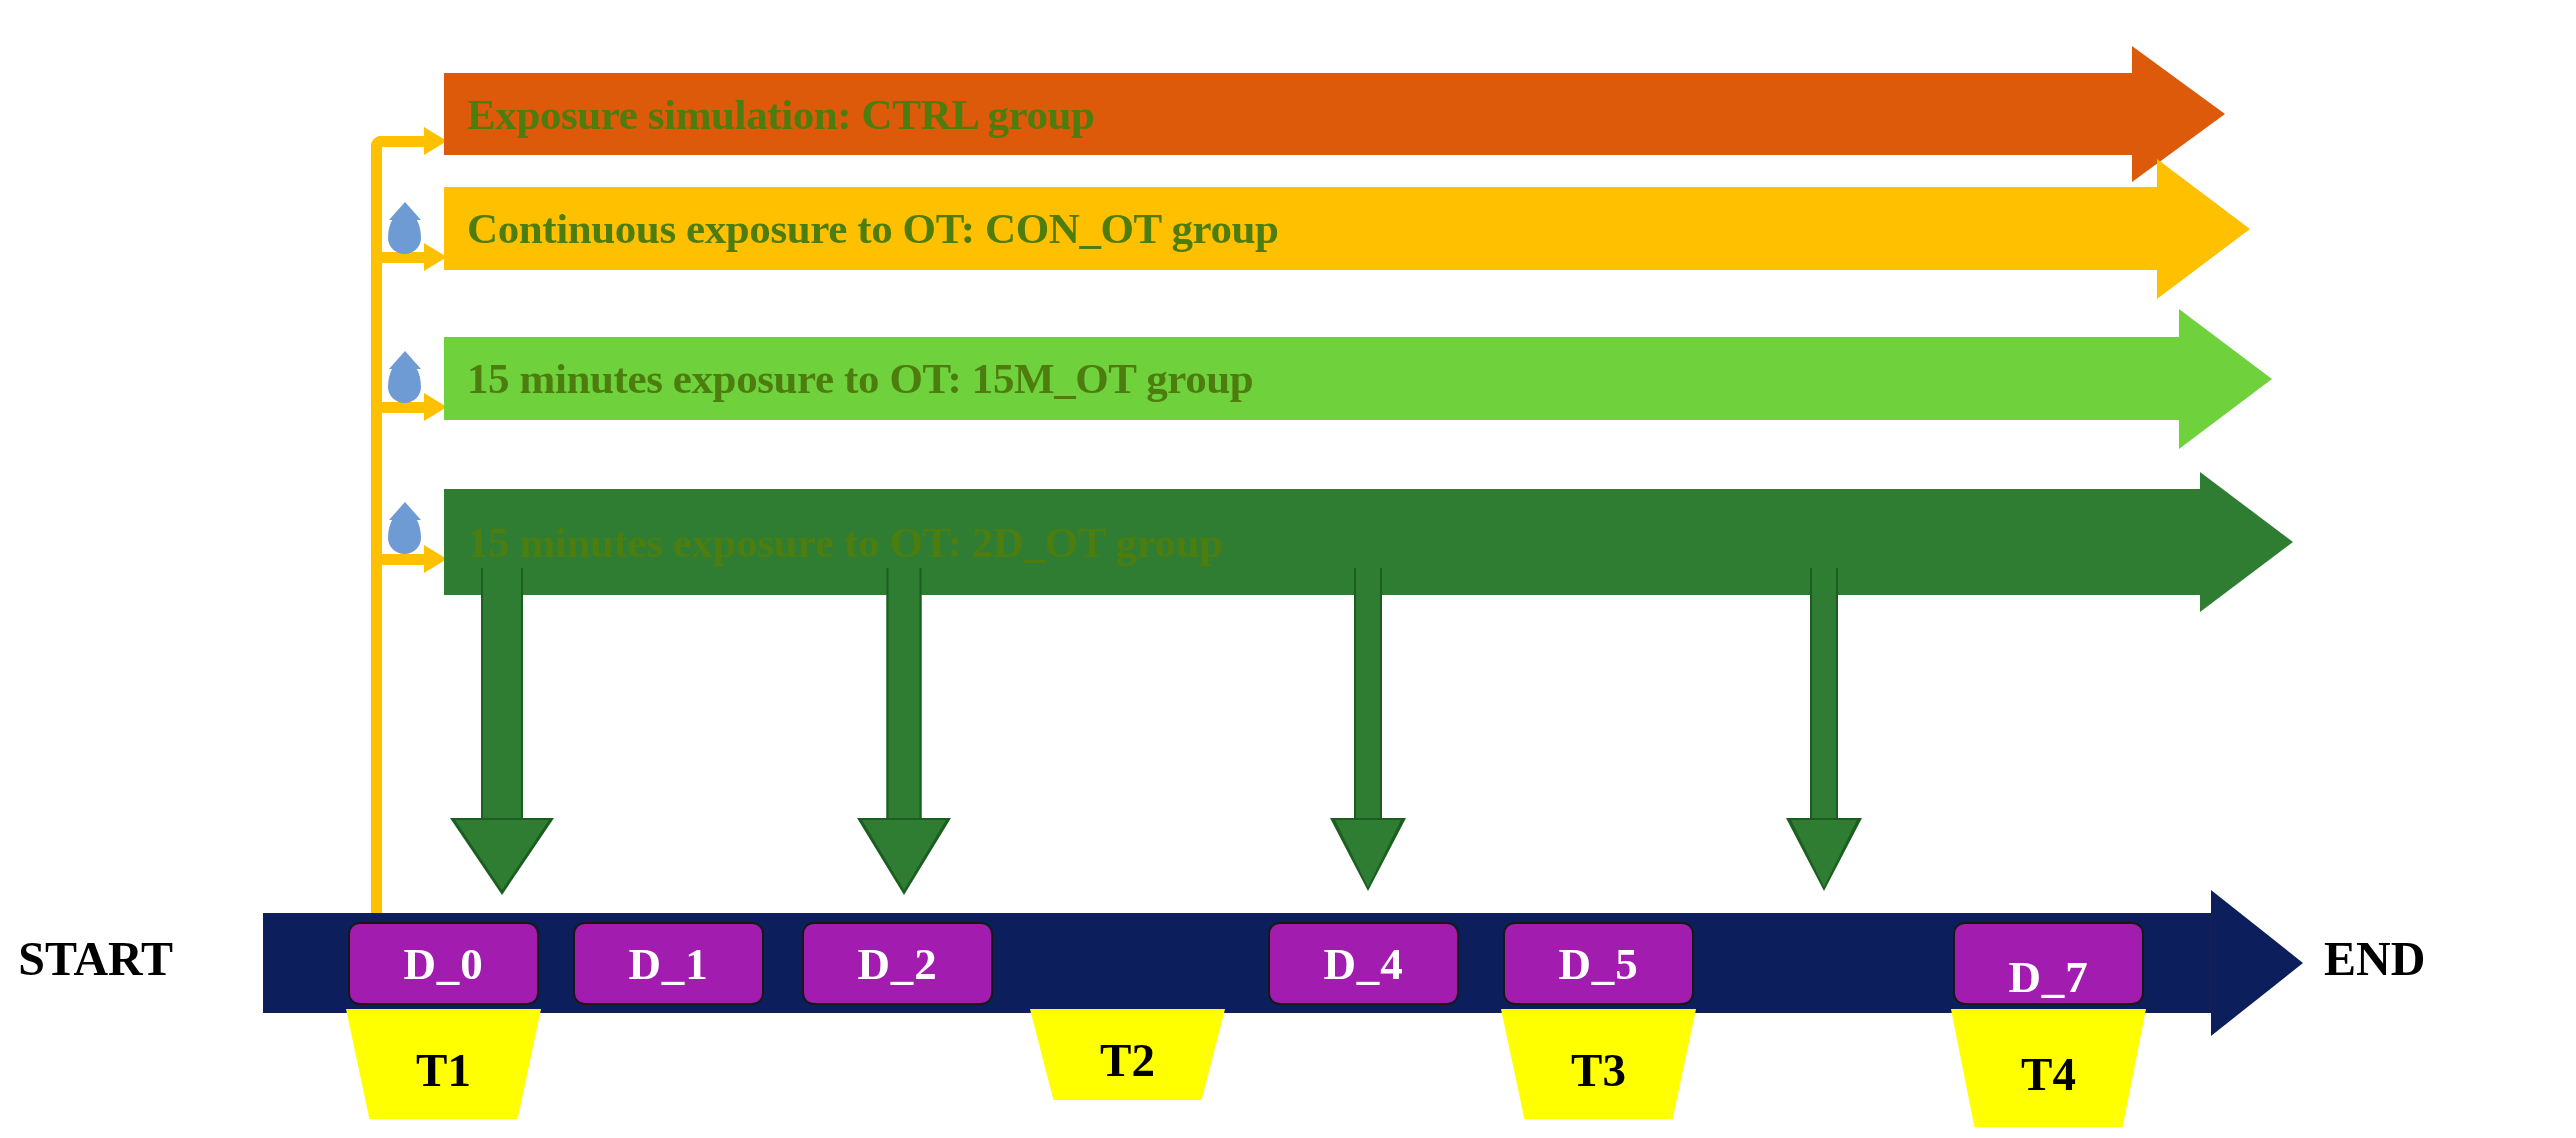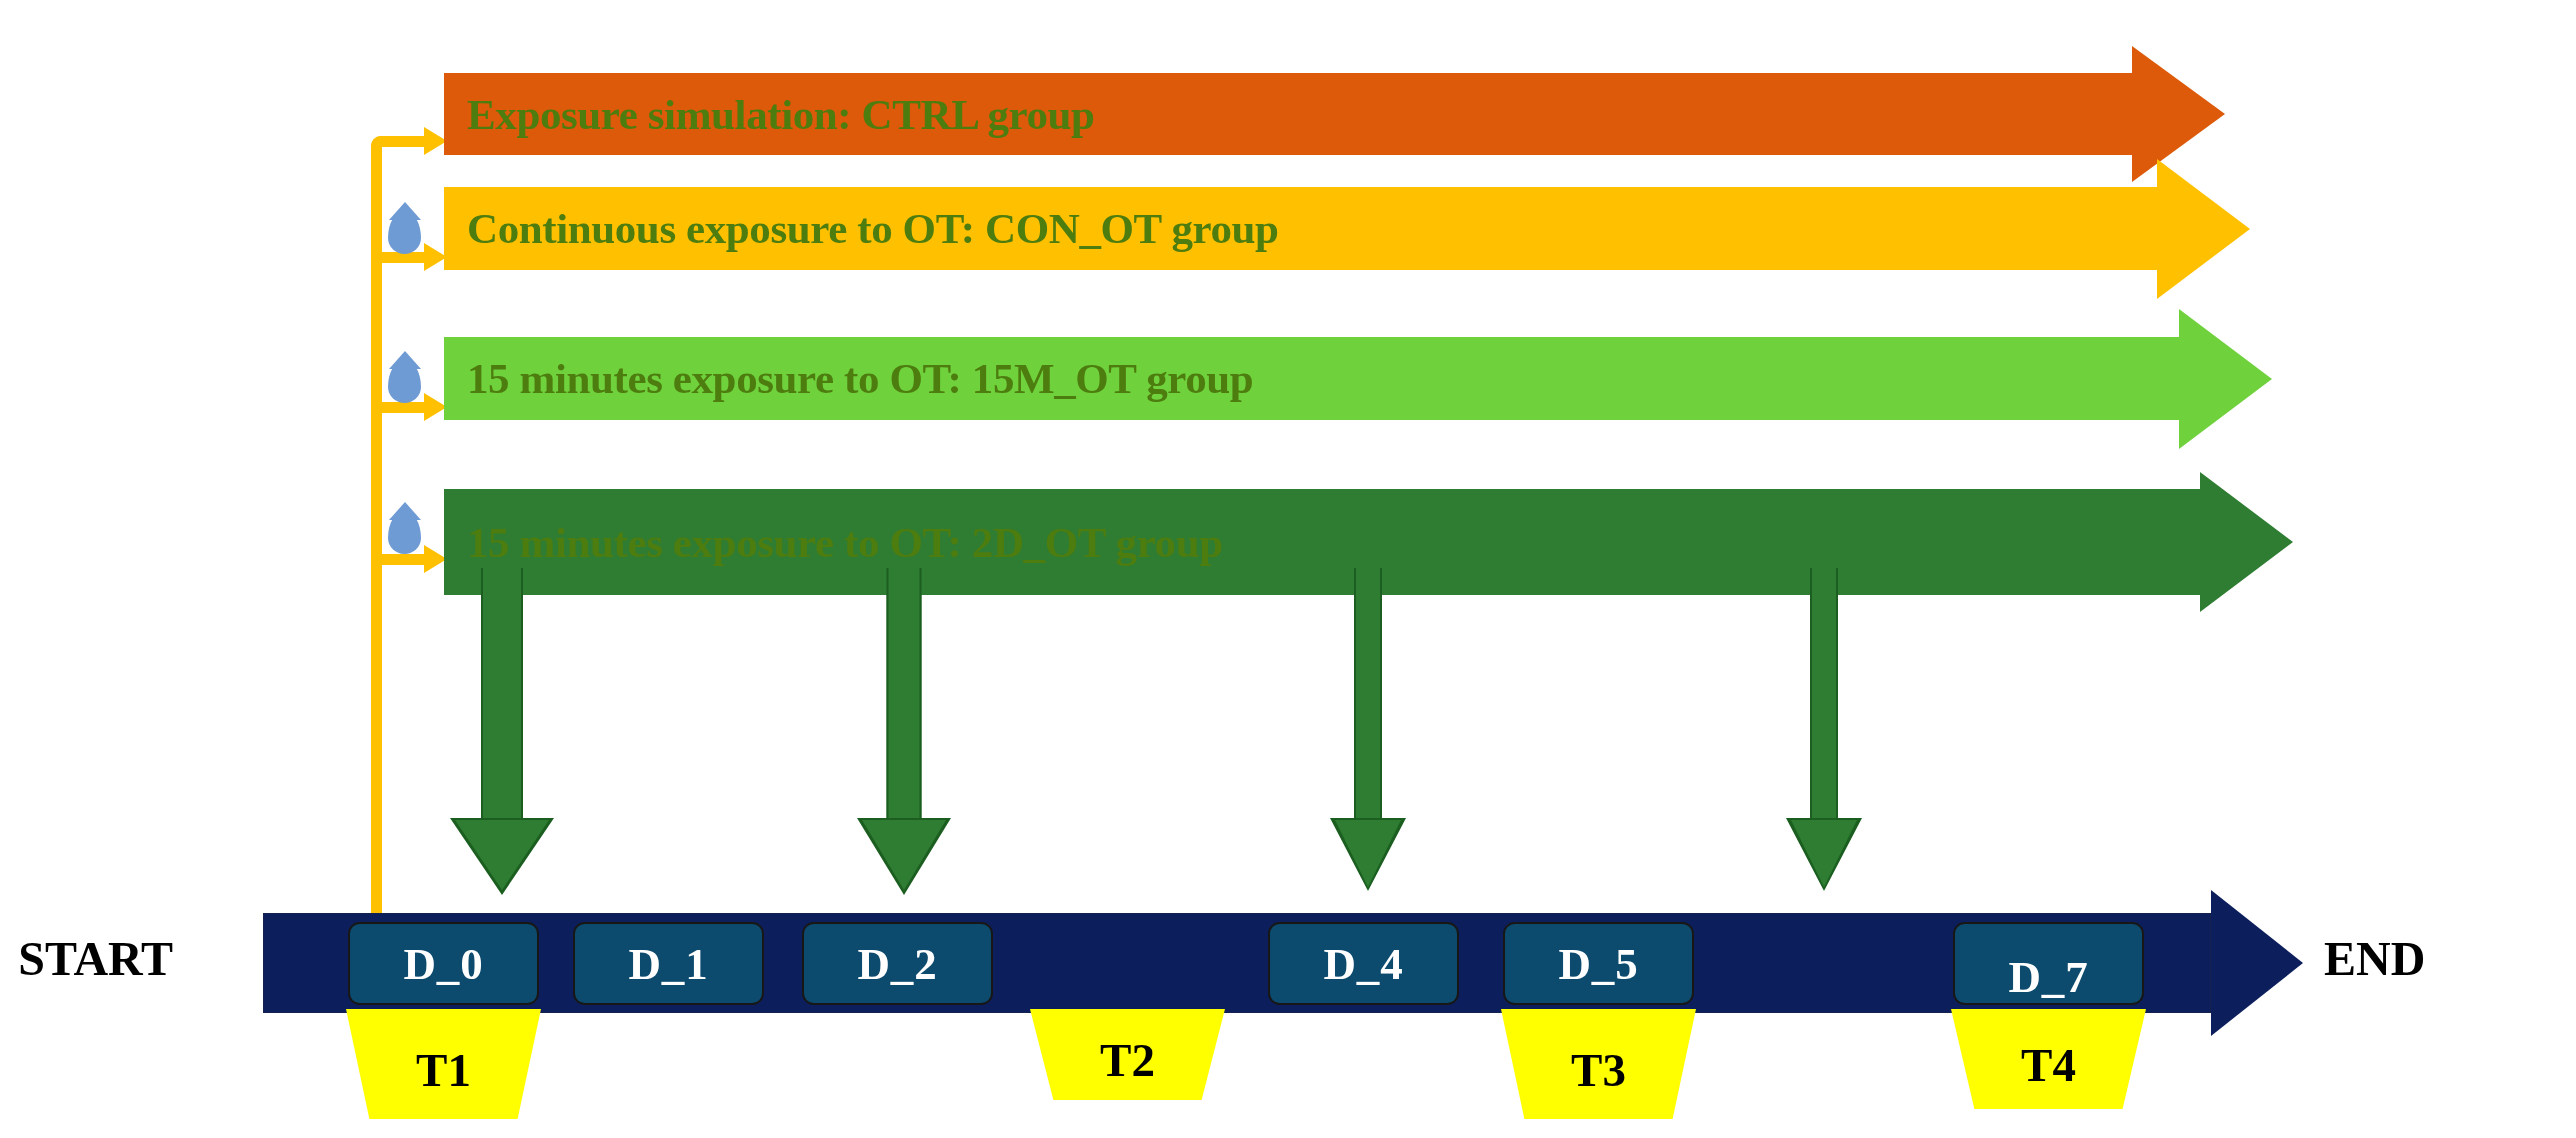--- a/index.html
+++ b/index.html
@@ -49,21 +49,21 @@
              width:0;height:0;border-style:solid;
              border-color:#1B5E20 transparent transparent transparent;}
 
   
   #timeline-bar{position:absolute;background:#0C1F5C;border:1.7px solid #15224f;
                 box-sizing:border-box;}
   #timeline-head{position:absolute;width:0;height:0;
                  border-top:73px solid transparent;
                  border-bottom:73px solid transparent;
                  border-left:92px solid #0C1F5C;}
-  .day-box{position:absolute;background:#0c4a6e;border:2.5px solid #171717;
+  .day-box{position:absolute;background:#a21caf;border:2.5px solid #171717;
            border-radius:11.7px;box-sizing:border-box;
            display:flex;align-items:center;justify-content:center;
            color:#ffffff;font-weight:bold;letter-spacing:0.8px;}
   .tp{position:absolute;}
   .tp-shape{position:absolute;inset:0;background:#FFFF00;
             clip-path:polygon(0% 0%,100% 0%,88% 100%,12% 100%);}
   .tp-label{position:absolute;inset:0;display:flex;align-items:center;
             justify-content:center;color:#000000;font-weight:bold;
             padding-top:11.7px;box-sizing:border-box;}
   .endcap{position:absolute;font-weight:bold;color:#000000;white-space:nowrap;}
@@ -169,19 +169,19 @@
     <div class="tp-label" style="font-size:47px;">T1</div>
   </div>
   <div class="tp" style="left:1030px;top:1009px;width:195px;height:91px;">
     <div class="tp-shape"></div>
     <div class="tp-label" style="font-size:47px;">T2</div>
   </div>
   <div class="tp" style="left:1501px;top:1009px;width:195px;height:110px;">
     <div class="tp-shape"></div>
     <div class="tp-label" style="font-size:47px;">T3</div>
   </div>
-  <div class="tp" style="left:1951px;top:1009px;width:195px;height:100px;">
+  <div class="tp" style="left:1951px;top:1009px;width:195px;height:118px;">
     <div class="tp-shape"></div>
     <div class="tp-label" style="font-size:47px;">T4</div>
   </div>
 
 </div>
 
 
 </body></html>

